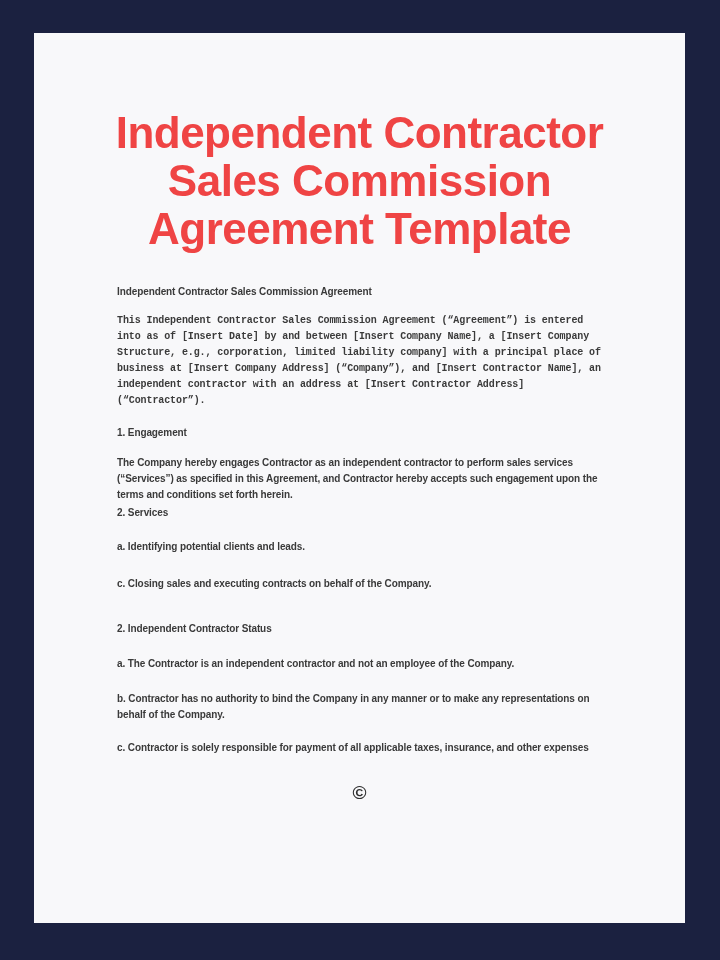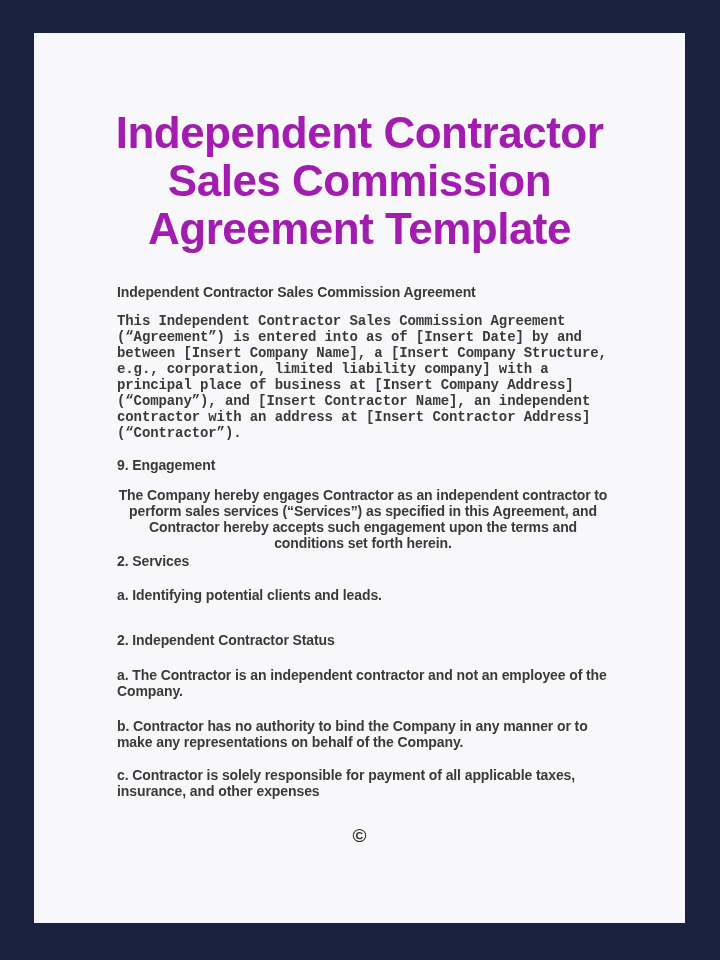--- a/index.html
+++ b/index.html
@@ -26,37 +26,37 @@
   }
   .doc-title {
     margin: 0 auto;
     padding-top: 76px;
     max-width: 570px;
     text-align: center;
     font-weight: 700;
     font-size: 44px;
     line-height: 48px;
     letter-spacing: -0.5px;
-    color: #a21caf;
+    color: #ef4444;
   }
   .content {
     margin-top: 31px;
     padding-left: 83px;
     width: 492px;
     box-sizing: content-box;
     font-weight: 700;
-    font-size: 14px;
+    font-size: 10px;
     line-height: 16px;
     letter-spacing: -0.1px;
     color: #3a3a3a;
   }
   .content p { margin: 0; }
   .m2  { margin-top: 2px  !important; }
   .m13 { margin-top: 13px !important; font-family: Liberation Mono, monospace; }
-  .m14 { margin-top: 14px !important; text-align: center; }
+  .m14 { margin-top: 14px !important; }
   .m16 { margin-top: 16px !important; }
   .m17 { margin-top: 17px !important; }
   .m18 { margin-top: 18px !important; }
   .m19 { margin-top: 19px !important; }
   .m20 { margin-top: 20px !important; }
   .m21 { margin-top: 21px !important; }
   .m29 { margin-top: 29px !important; }
   .footer {
     margin-top: 27px;
     text-align: center;
@@ -70,24 +70,25 @@
 <body>
 
 <div class="frame">
   <div class="page">
 
     <h1 class="doc-title">Independent Contractor Sales Commission Agreement Template</h1>
 
     <div class="content">
       <p>Independent Contractor Sales Commission Agreement</p>
       <p class="m13">This Independent Contractor Sales Commission Agreement (“Agreement”) is entered into as of [Insert Date] by and between [Insert Company Name], a [Insert Company Structure, e.g., corporation, limited liability company] with a principal place of business at [Insert Company Address] (“Company”), and [Insert Contractor Name], an independent contractor with an address at [Insert Contractor Address] (“Contractor”).</p>
-      <p class="m16">9. Engagement</p>
+      <p class="m16">1. Engagement</p>
       <p class="m14">The Company hereby engages Contractor as an independent contractor to perform sales services (“Services”) as specified in this Agreement, and Contractor hereby accepts such engagement upon the terms and conditions set forth herein.</p>
       <p class="m2">2. Services</p>
       <p class="m18">a. Identifying potential clients and leads.</p>
+      <p class="m21">c. Closing sales and executing contracts on behalf of the Company.</p>
       <p class="m29">2. Independent Contractor Status</p>
       <p class="m19">a. The Contractor is an independent contractor and not an employee of the Company.</p>
       <p class="m19">b. Contractor has no authority to bind the Company in any manner or to make any representations on behalf of the Company.</p>
       <p class="m17">c. Contractor is solely responsible for payment of all applicable taxes, insurance, and other expenses</p>
     </div>
 
     <div class="footer">©</div>
 
   </div>
 </div>

